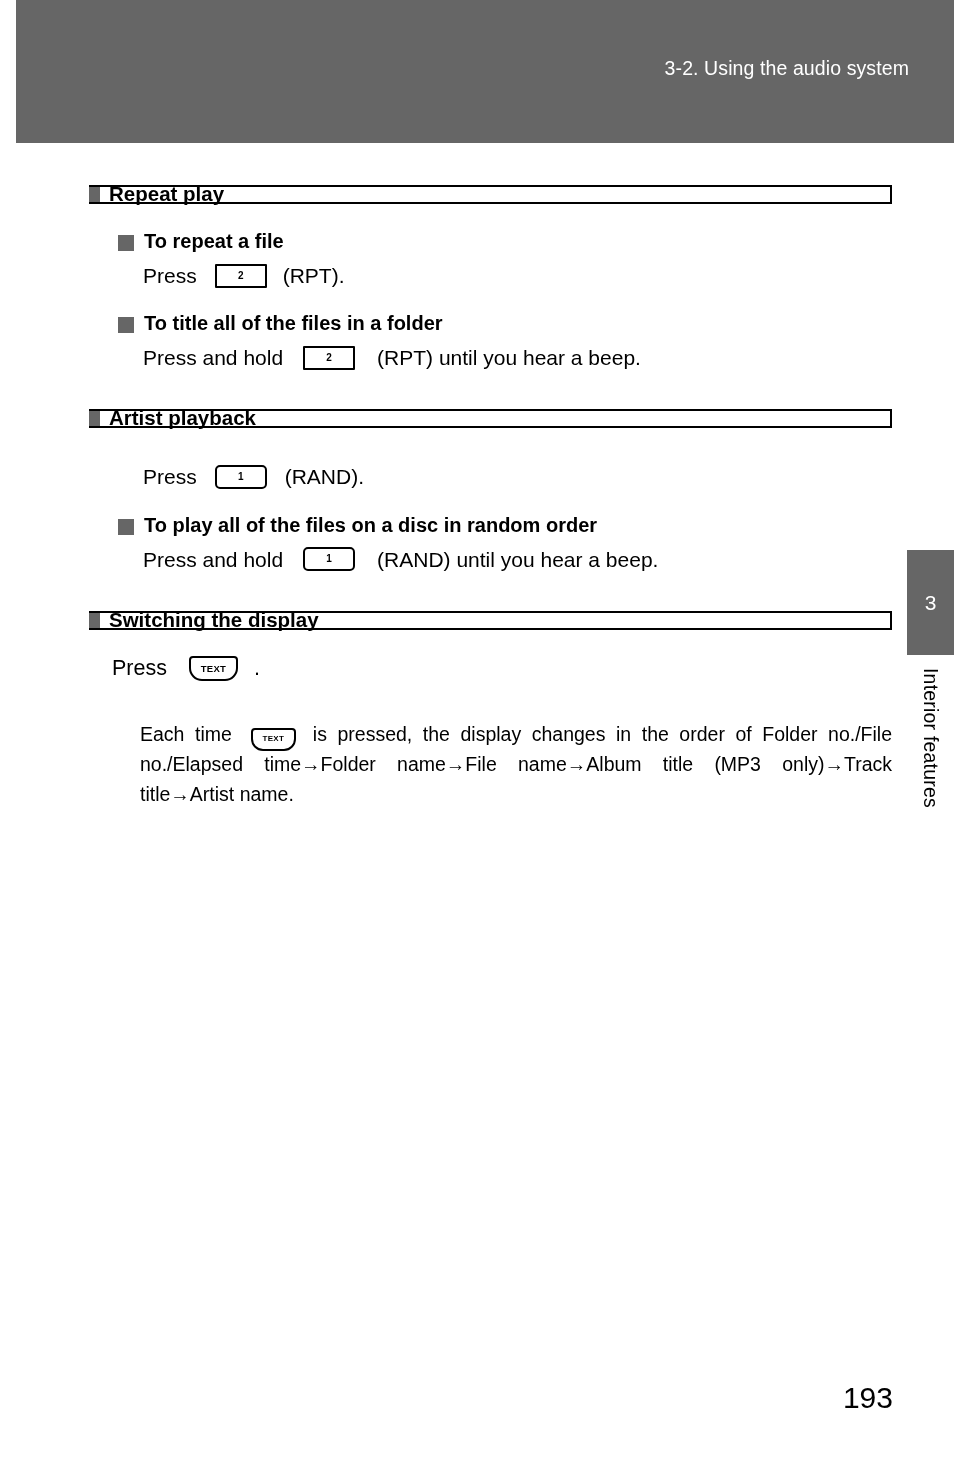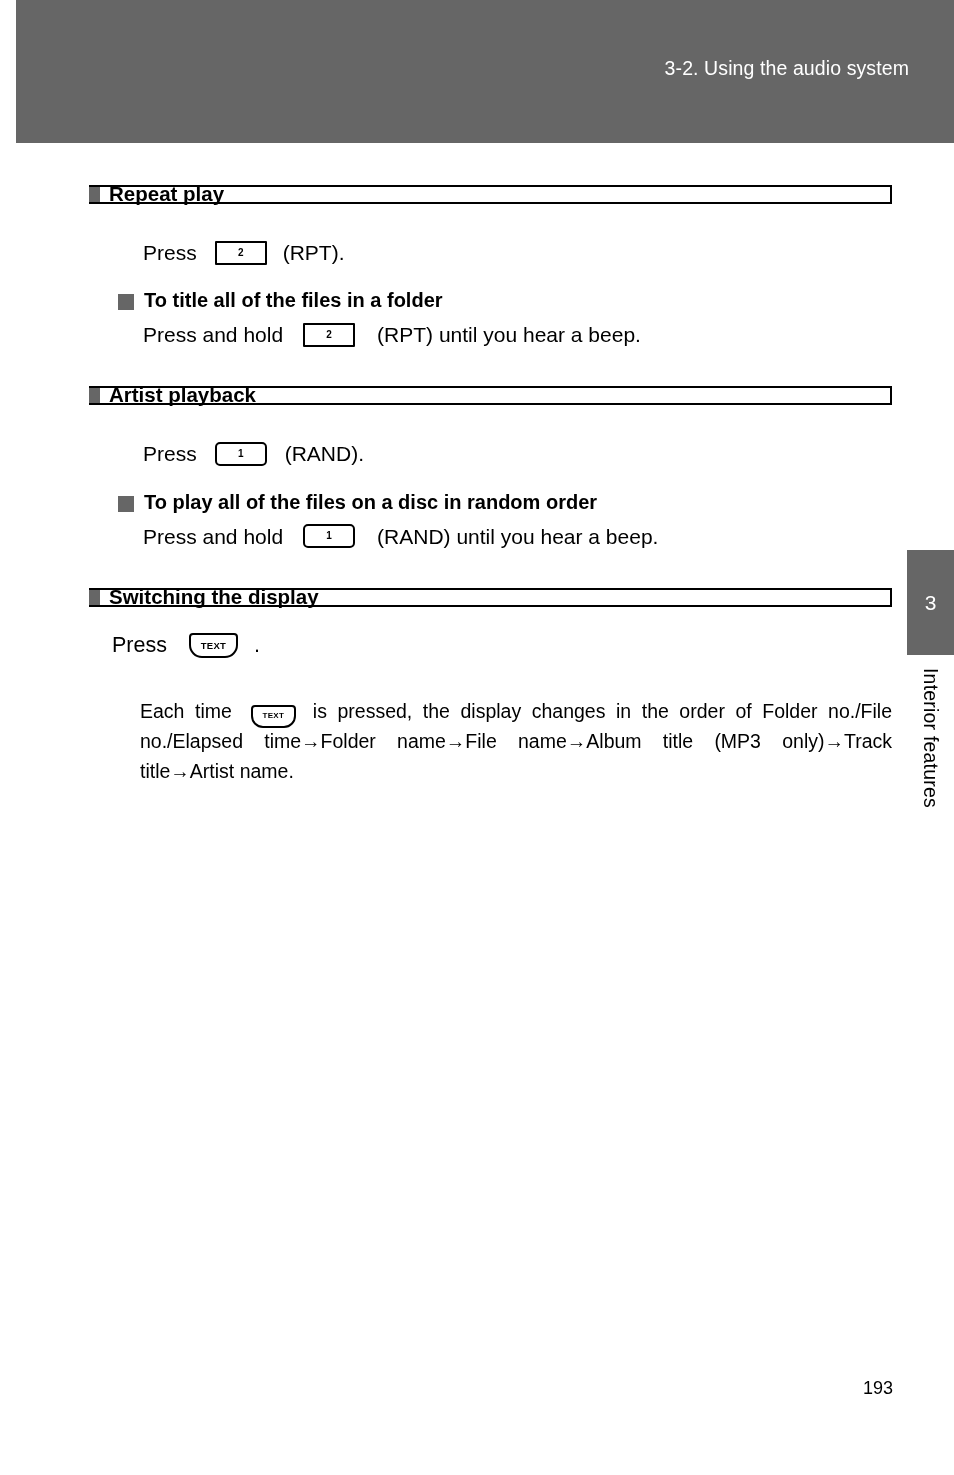--- a/index.html
+++ b/index.html
@@ -196,40 +196,44 @@
     text-orientation: mixed;
     font-size: 19.5px;
     white-space: nowrap;
     letter-spacing: 0.2px;
   }
 
   
   #page-number {
     position: absolute;
     right: 61px;
-    bottom: 76px;
-    font-size: 18px;
+    bottom: 60px;
+    font-size: 30px;
   }
 </style>
 </head>
 <body>
 
 <div id="header-band">
   <div id="header-title">3-2. Using the audio system</div>
 </div>
 
 <div id="content">
 
   <div style="height:42px"></div>
   <div class="section-head">
     <div class="bar"></div>
     <div class="section-title">Repeat play</div>
   </div>
 
   <div style="height:26px"></div>
+  <div class="sub-head">
+    <div class="sq"></div>
+    <div class="sub-title">To repeat a file</div>
+  </div>
 
   <div style="height:10px"></div>
   <div class="instr">
     <span>Press</span>
     <span style="display:inline-block;width:18px"></span>
     <span class="key key-square">2</span>
     <span style="display:inline-block;width:16px"></span>
     <span>(RPT).</span>
   </div>
 

